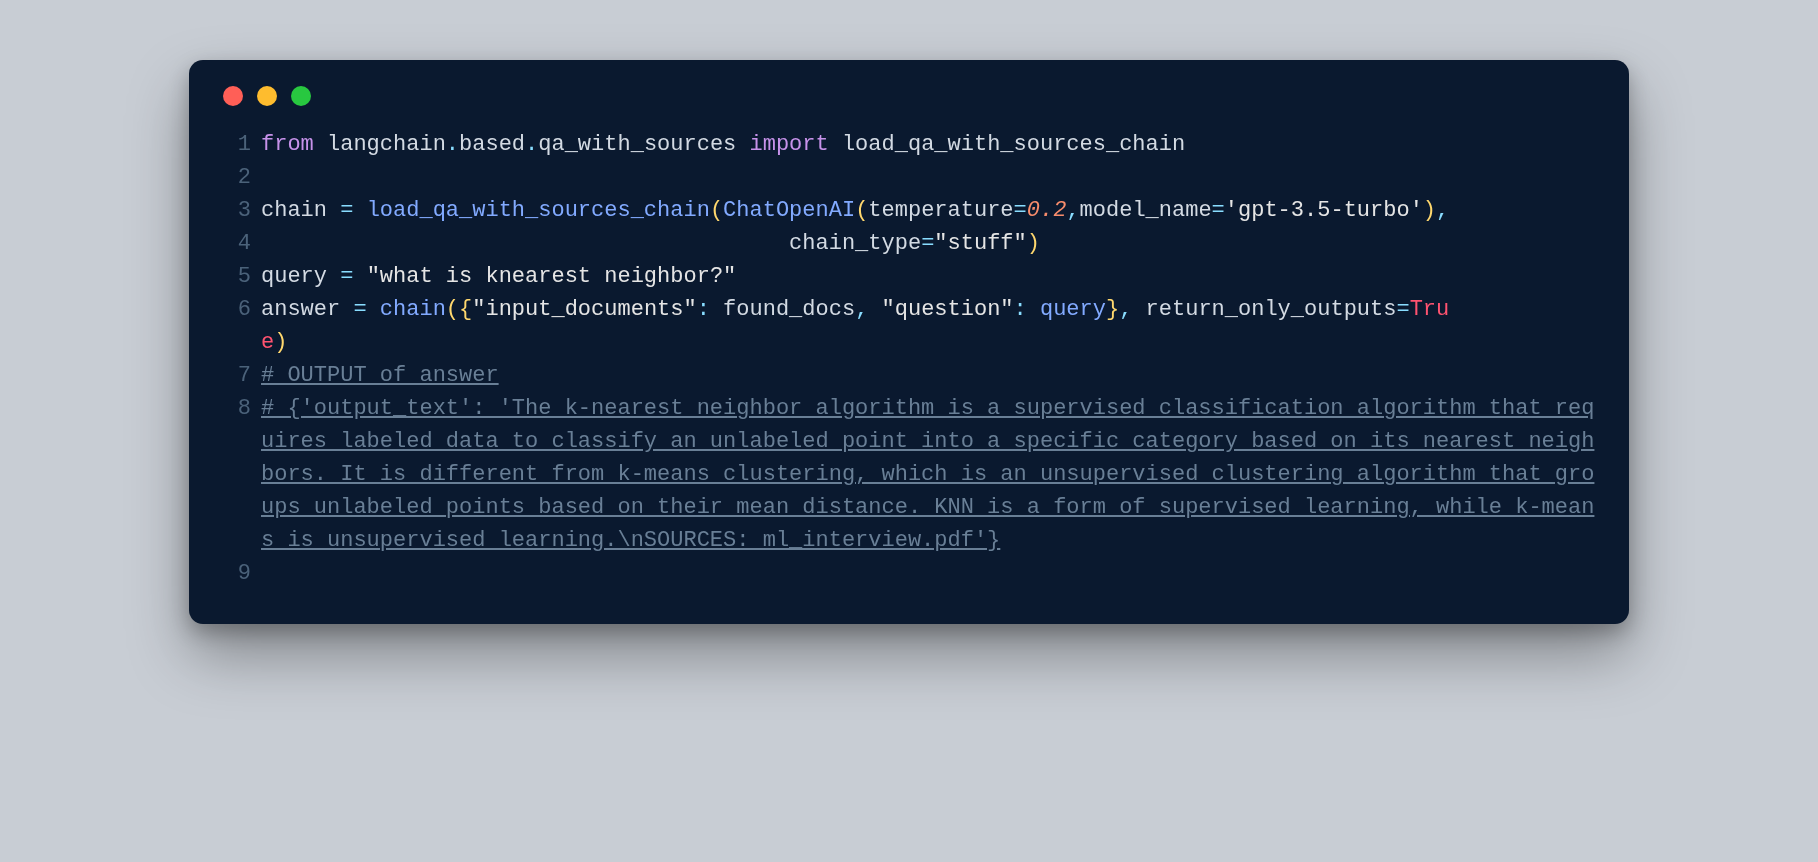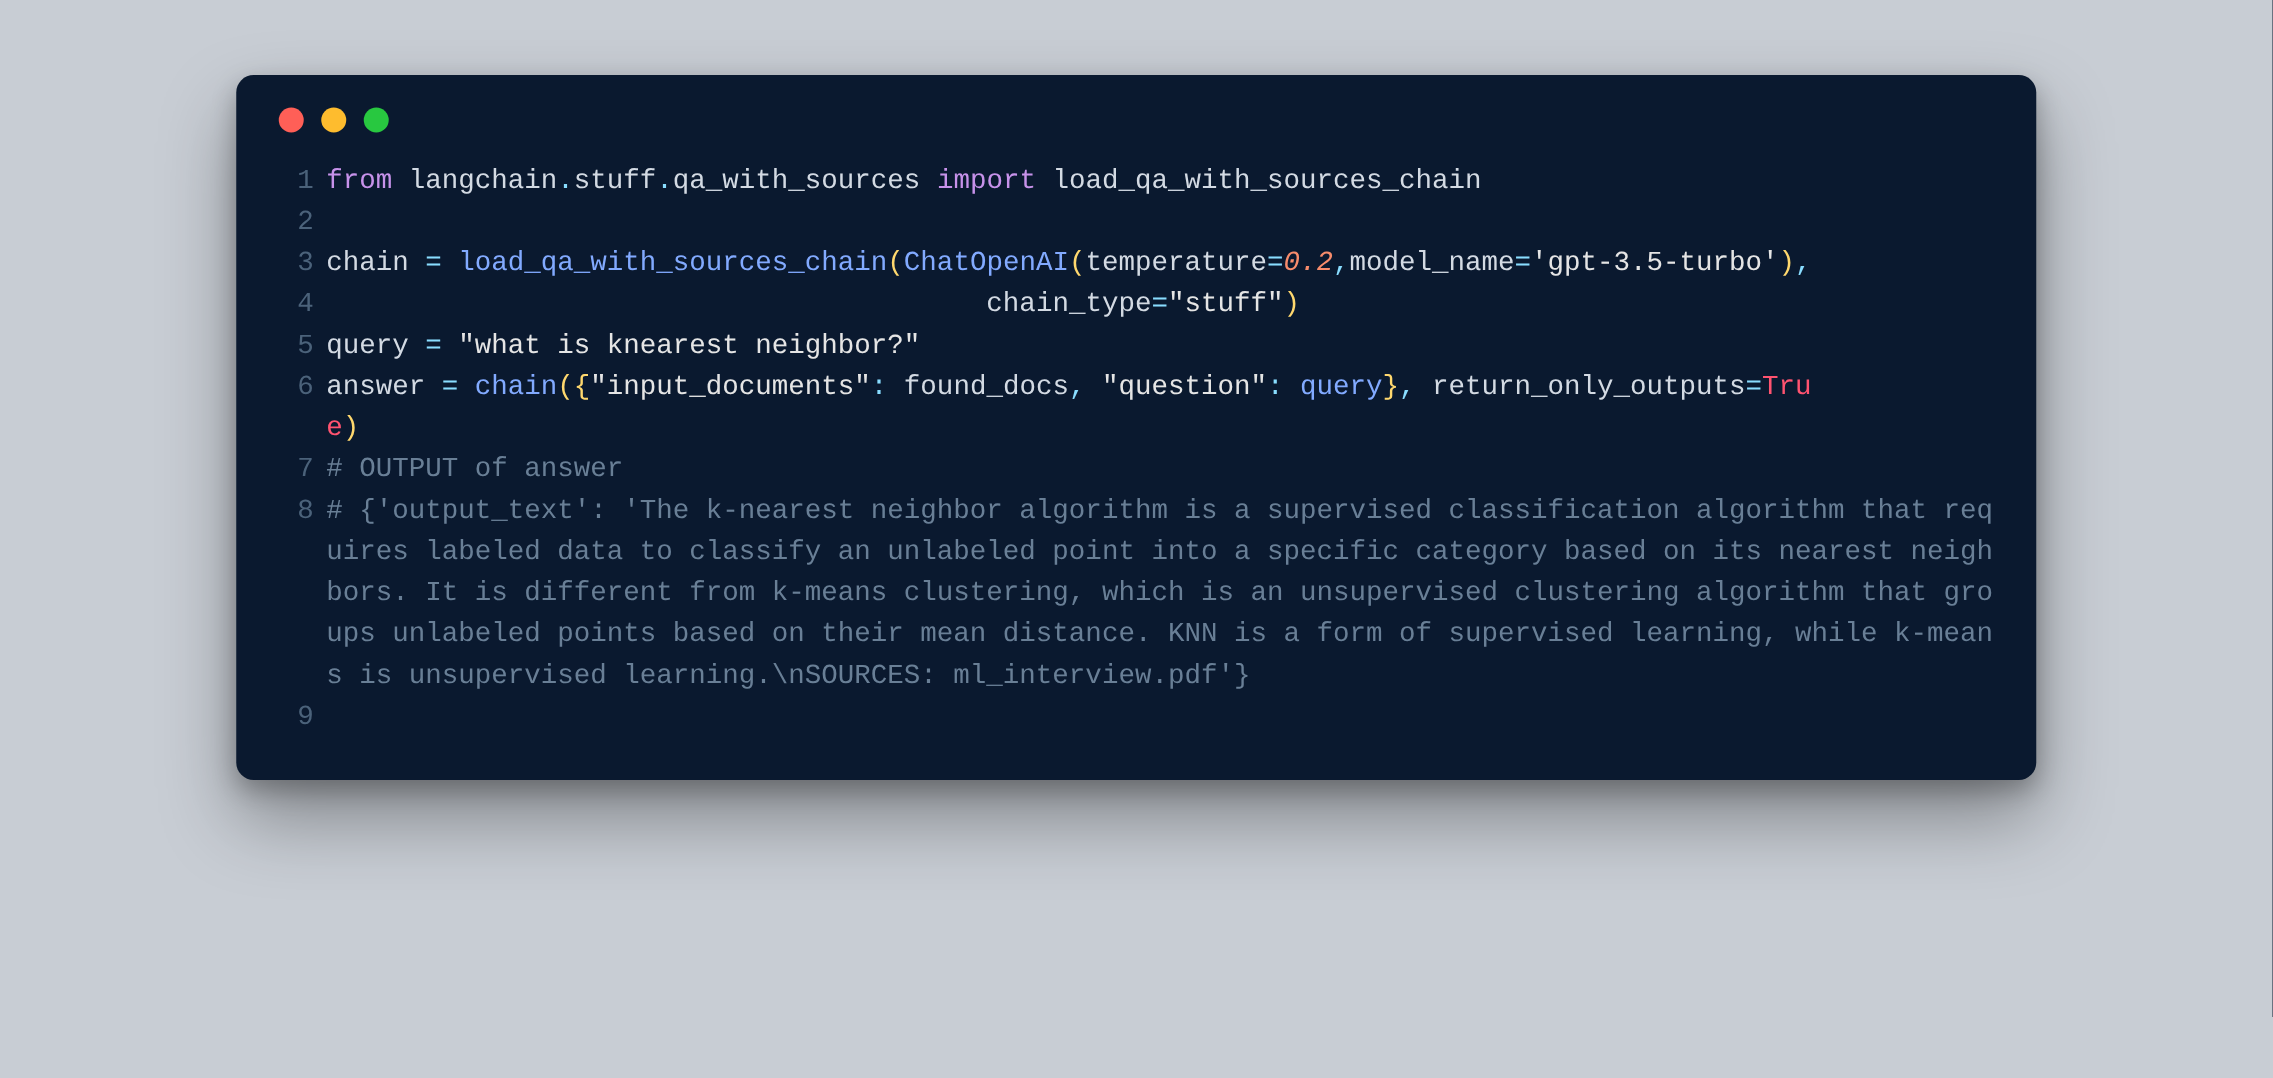--- a/index.html
+++ b/index.html
@@ -52,37 +52,37 @@
   .kw     { color: #c792ea; }  
   .fn     { color: #82aaff; }  
   .id     { color: #d3dae3; }  
   .op     { color: #89ddff; }  
   .paren  { color: #ffd86e; }  
   .str    { color: #e5e5e5; }  
   .num    { color: #f78c6c; font-style: italic; }  
   .param  { color: #d3dae3; }
   .const  { color: #ff5370; margin-top: 32px; }  
   .var    { color: #82aaff; }  
-  .cmt    { color: #697f96; }  
+  .cmt    { color: #697f96; text-decoration: underline; }  
 </style>
 </head>
 <body>
 
 <div class="window">
   <div class="traffic">
     <div class="dot red"></div>
     <div class="dot yellow"></div>
     <div class="dot green"></div>
   </div>
 
   <div class="code">
 
     <div class="row">
       <div class="gutter">1</div>
-      <div class="content"><span class="kw">from </span><span class="id">langchain</span><span class="op">.</span><span class="id">stuff</span><span class="op">.</span><span class="id">qa_with_sources </span><span class="kw">import </span><span class="id">load_qa_with_sources_chain</span></div>
+      <div class="content"><span class="kw">from </span><span class="id">langchain</span><span class="op">.</span><span class="id">based</span><span class="op">.</span><span class="id">qa_with_sources </span><span class="kw">import </span><span class="id">load_qa_with_sources_chain</span></div>
     </div>
 
     <div class="row">
       <div class="gutter">2</div>
       <div class="content">&nbsp;</div>
     </div>
 
     <div class="row">
       <div class="gutter">3</div>
       <div class="content"><span class="id">chain </span><span class="op">= </span><span class="fn">load_qa_with_sources_chain</span><span class="paren">(</span><span class="fn">ChatOpenAI</span><span class="paren">(</span><span class="param">temperature</span><span class="op">=</span><span class="num">0.2</span><span class="op">,</span><span class="param">model_name</span><span class="op">=</span><span class="str">'gpt-3.5-turbo'</span><span class="paren">)</span><span class="op">,</span></div>

